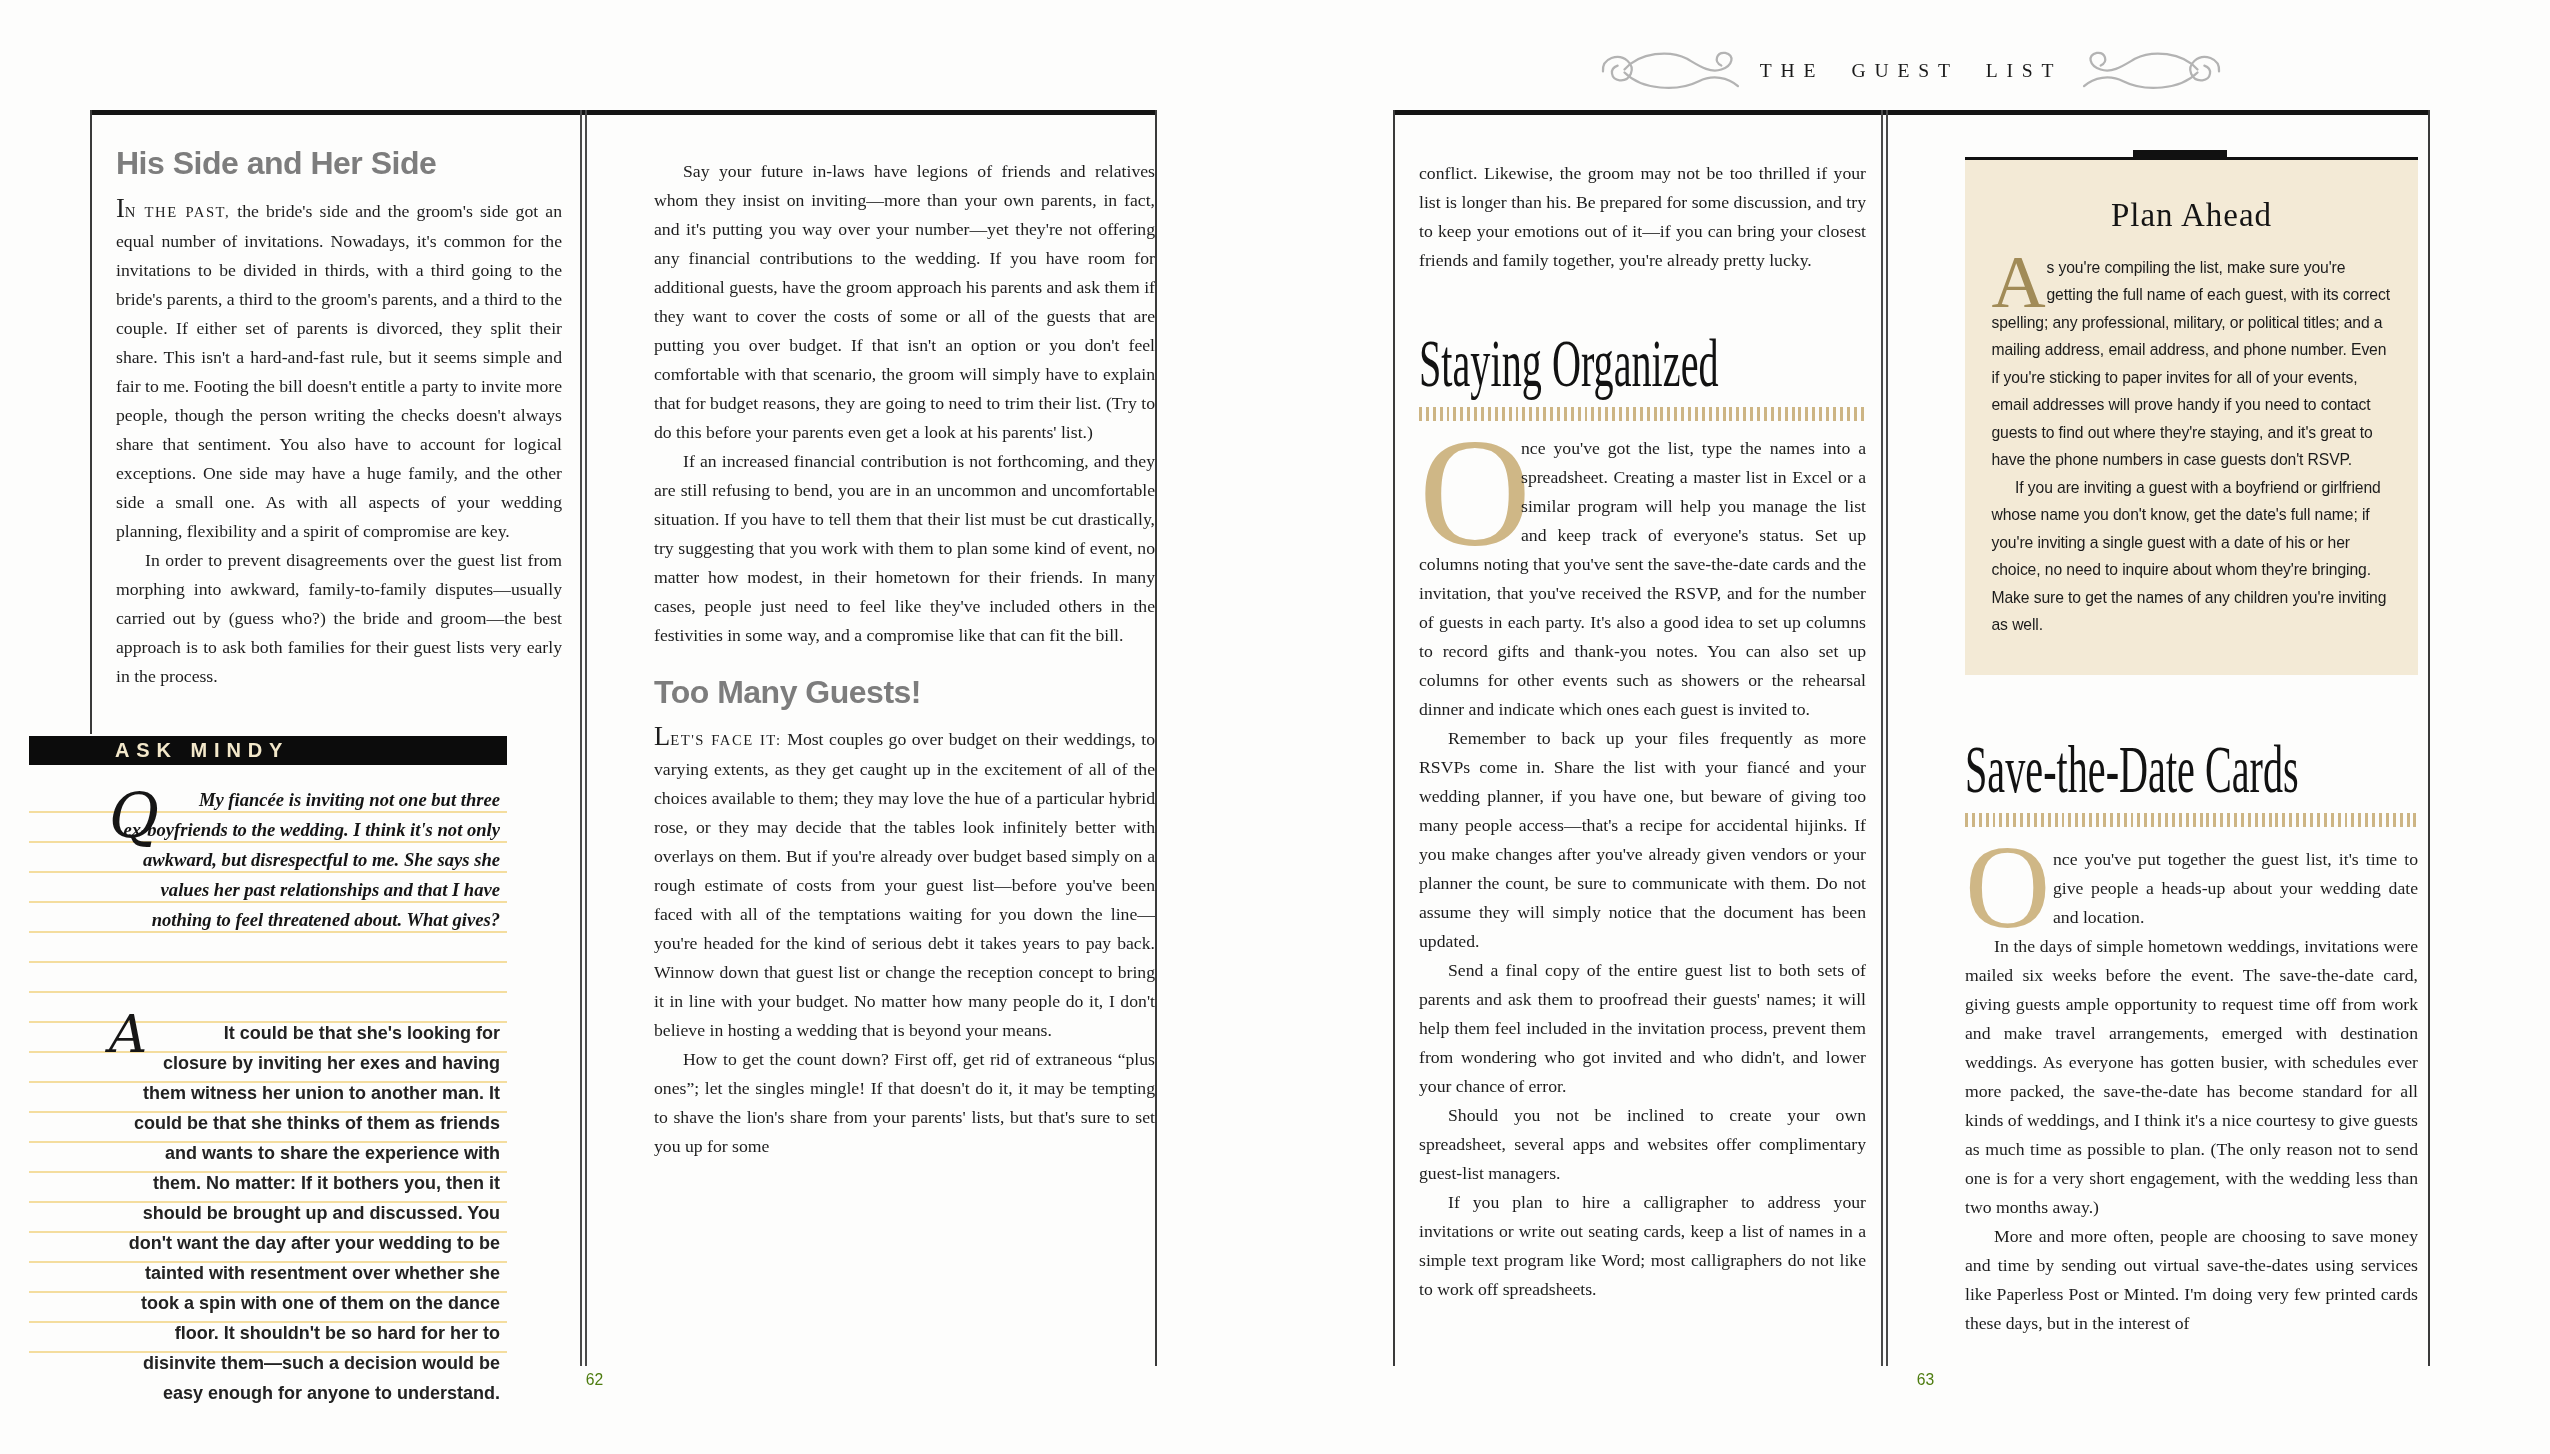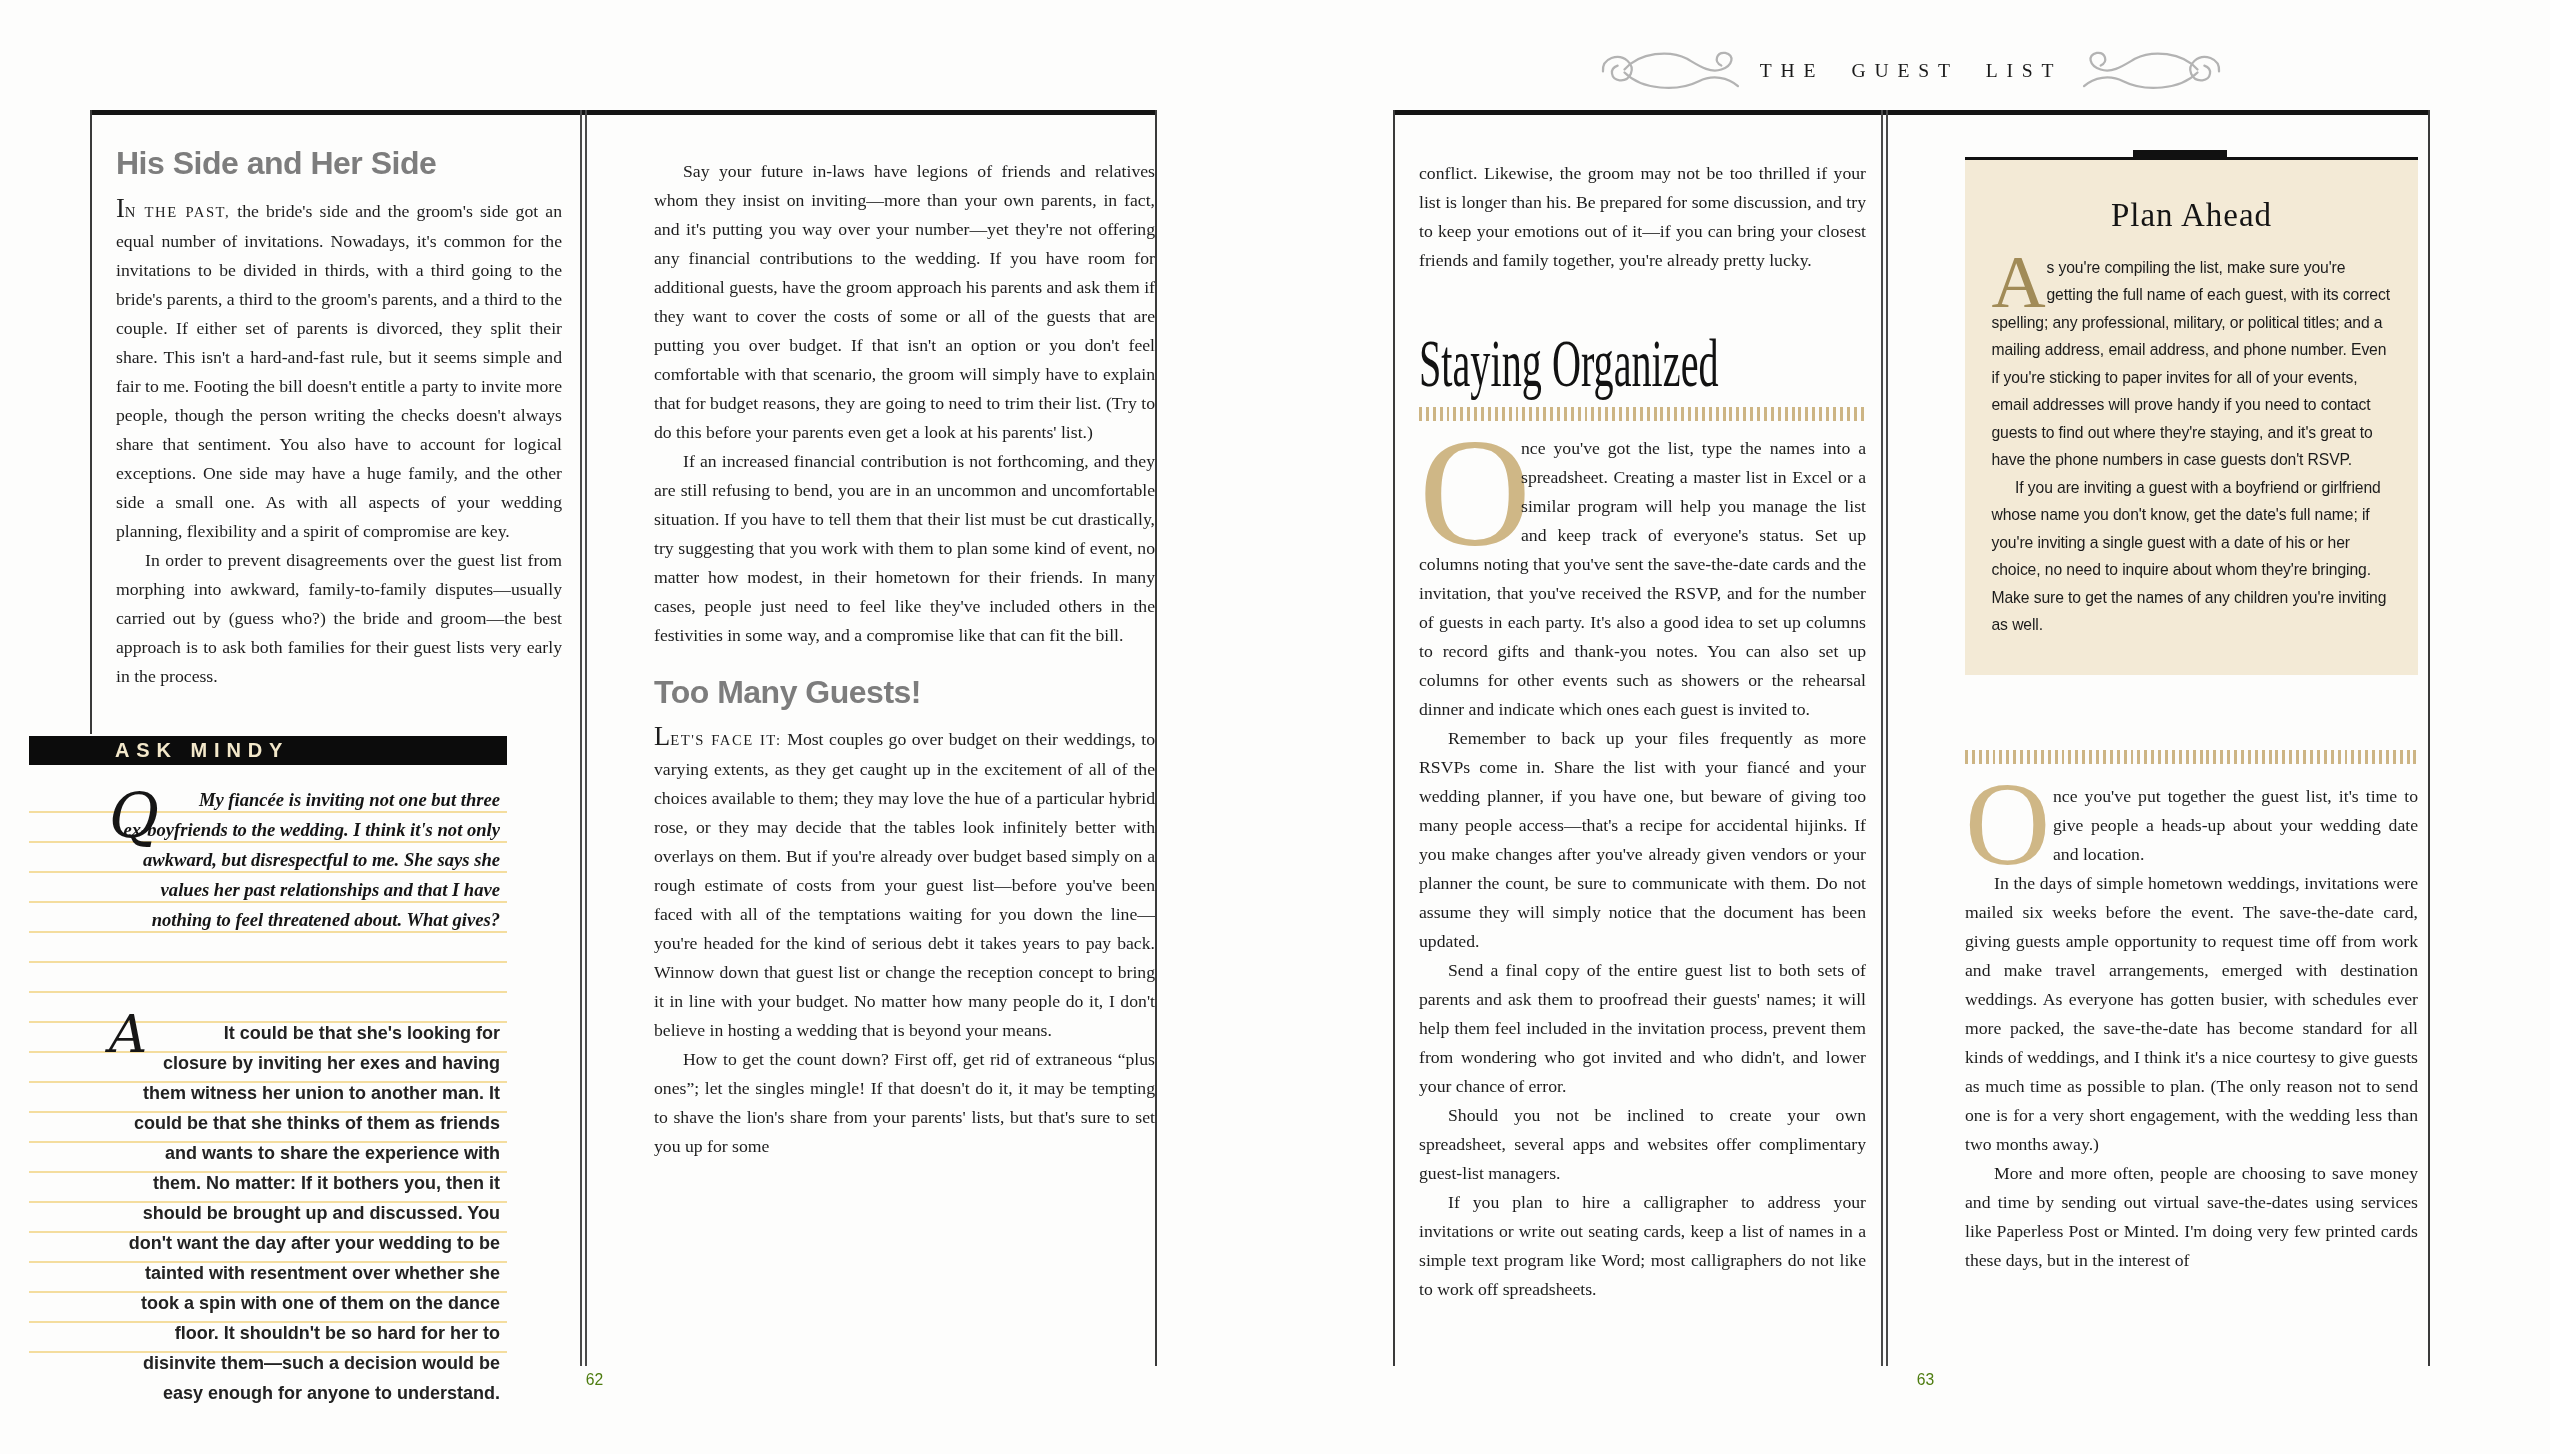--- a/index.html
+++ b/index.html
@@ -143,20 +143,21 @@
   <div class="boxrule"></div>
   <aside class="planbox">
     <h3>Plan Ahead</h3>
     <div class="bx">
       <p><span class="dc dc2">A</span><span>s you're compiling the list, make sure you're getting the full name of each guest, with its correct spelling; any professional, military, or political titles; and a mailing address, email address, and phone number. Even if you're sticking to paper invites for all of your events, email addresses will prove handy if you need to contact guests to find out where they're staying, and it's great to have the phone numbers in case guests don't RSVP.</span></p>
       <p class="ind">If you are inviting a guest with a boyfriend or girlfriend whose name you don't know, get the date's full name; if you're inviting a single guest with a date of his or her choice, no need to inquire about whom they're bringing. Make sure to get the names of any children you're inviting as well.</p>
     </div>
   </aside>
 
   <section class="col clip" style="left:1965px;top:738px;width:453px;height:626px;">
+    <h1 class="display"><span class="squeeze">Save-the-Date Cards</span></h1>
     <div class="dotrule" style="width:453px;"></div>
     <div style="height:17.7px;"></div>
     <p class="just"><span class="dc dc3">O</span><span>nce you've put together the guest list, it's time to give people a heads-up about your wedding date and location.</span></p>
     <p class="just ind">In the days of simple hometown weddings, invitations were mailed six weeks before the event. The save-the-date card, giving guests ample opportunity to request time off from work and make travel arrangements, emerged with destination weddings. As everyone has gotten busier, with schedules ever more packed, the save-the-date has become standard for all kinds of weddings, and I think it's a nice courtesy to give guests as much time as possible to plan. (The only reason not to send one is for a very short engagement, with the wedding less than two months away.)</p>
     <p class="just ind">More and more often, people are choosing to save money and time by sending out virtual save-the-dates using services like Paperless Post or Minted. I'm doing very few printed cards these days, but in the interest of</p>
   </section>
 
   <div class="pagenum" style="left:1896px;">63</div>
 
 </div>

